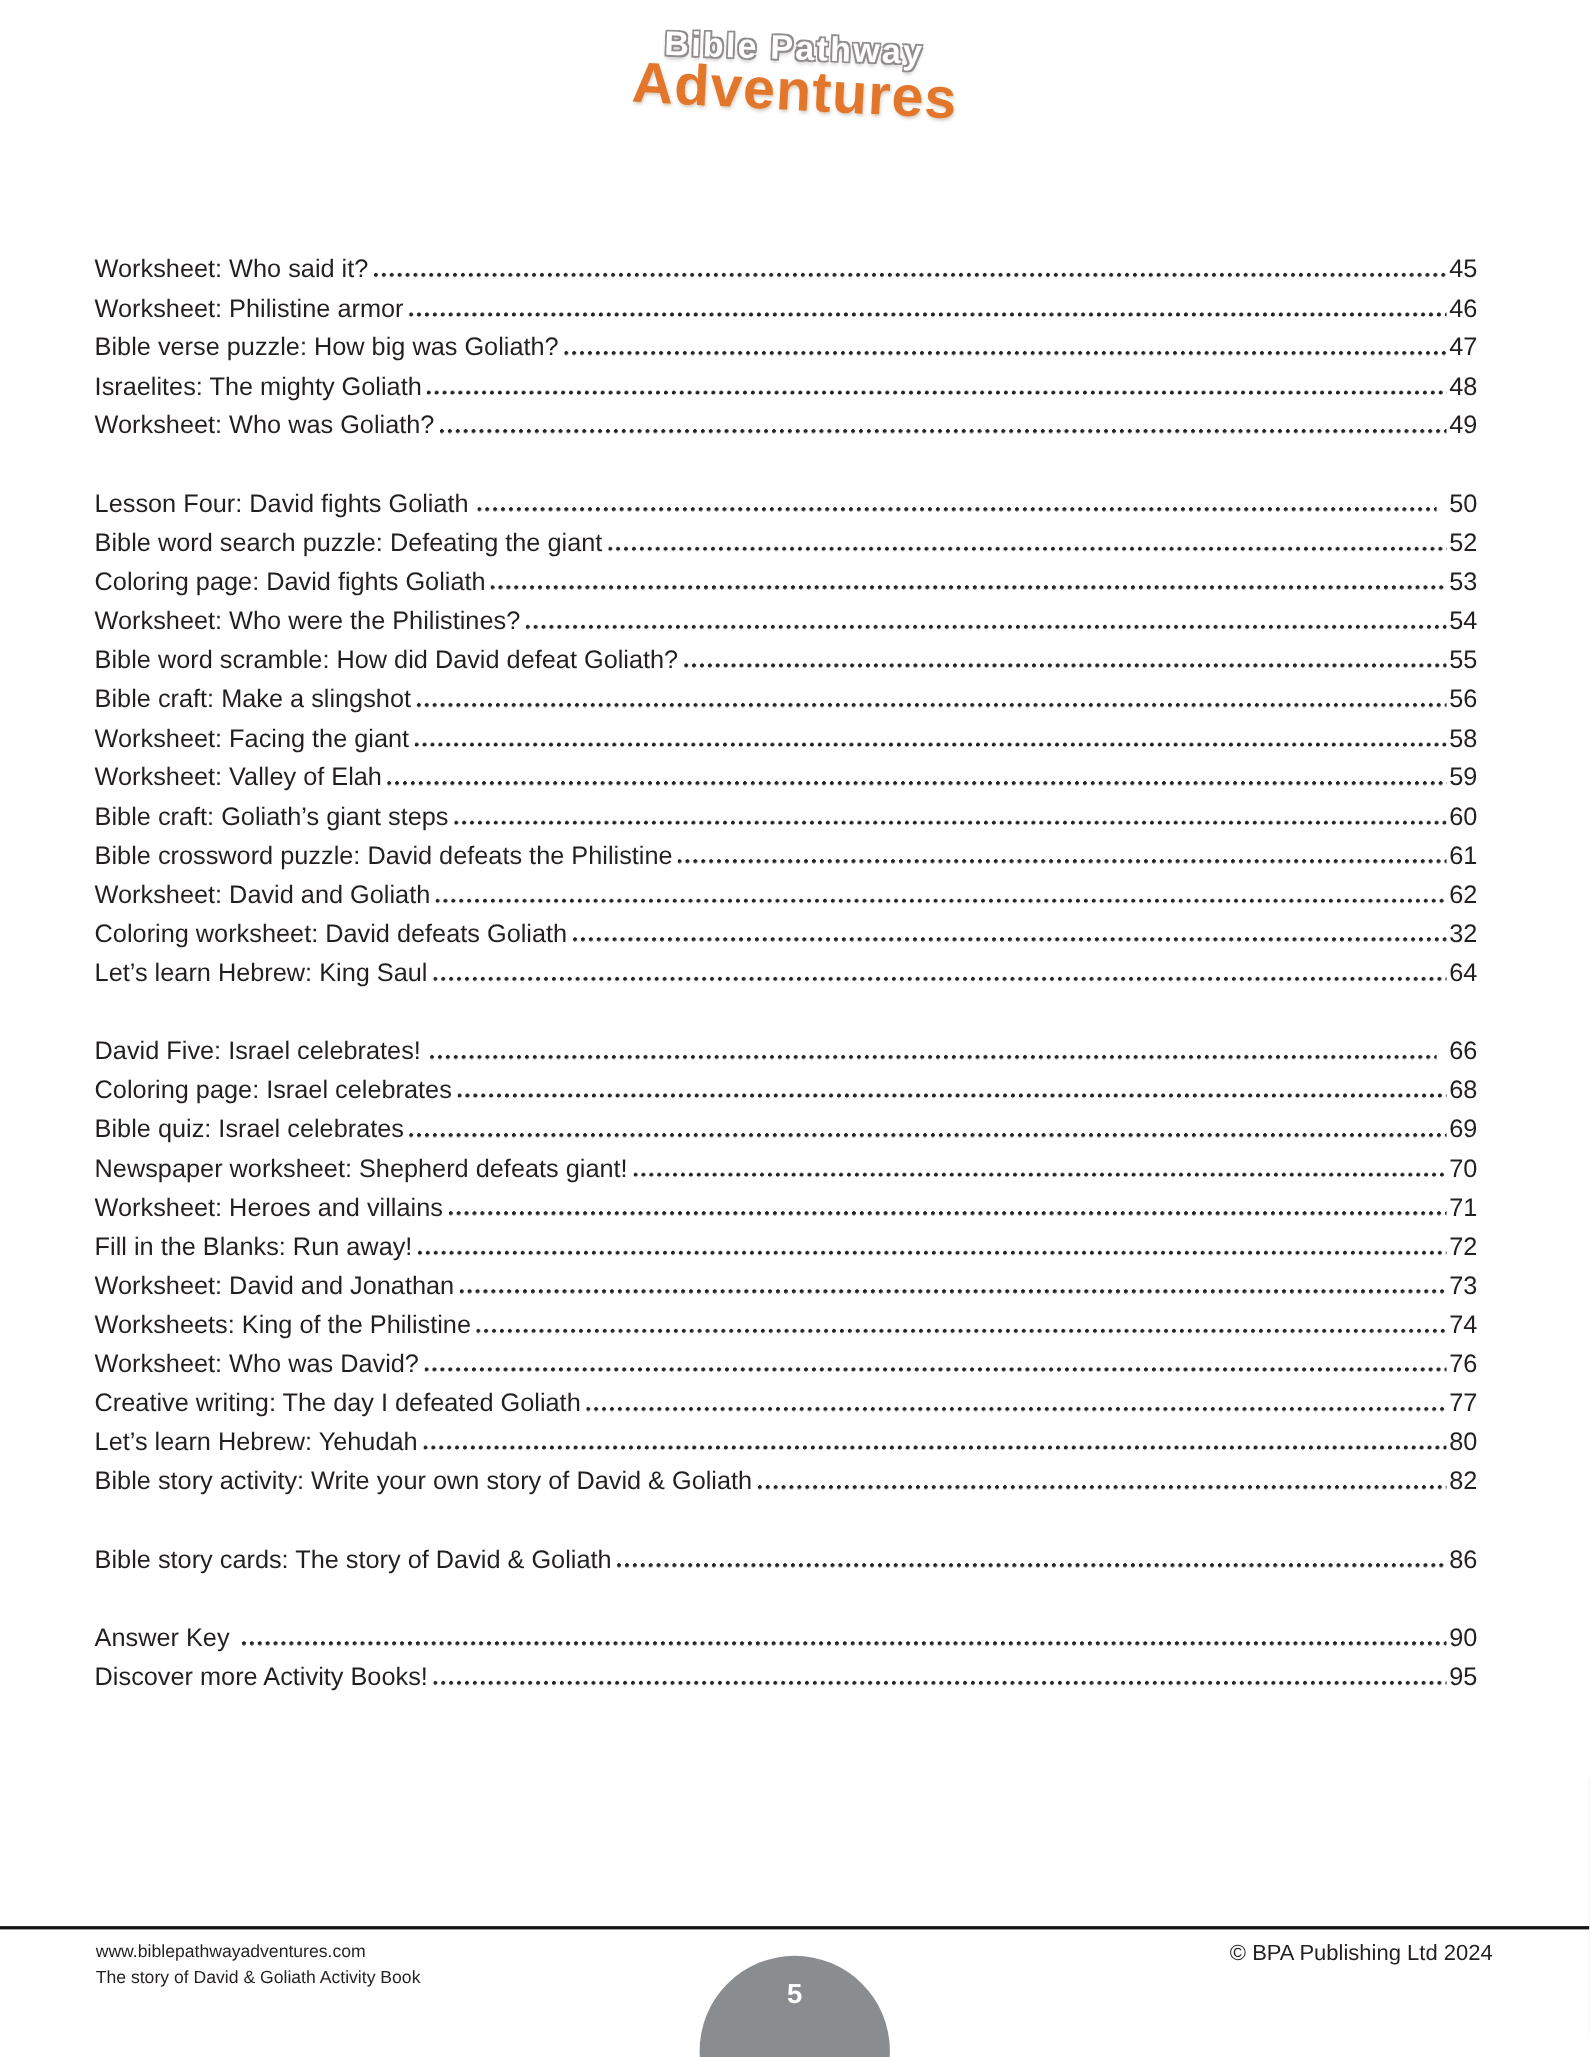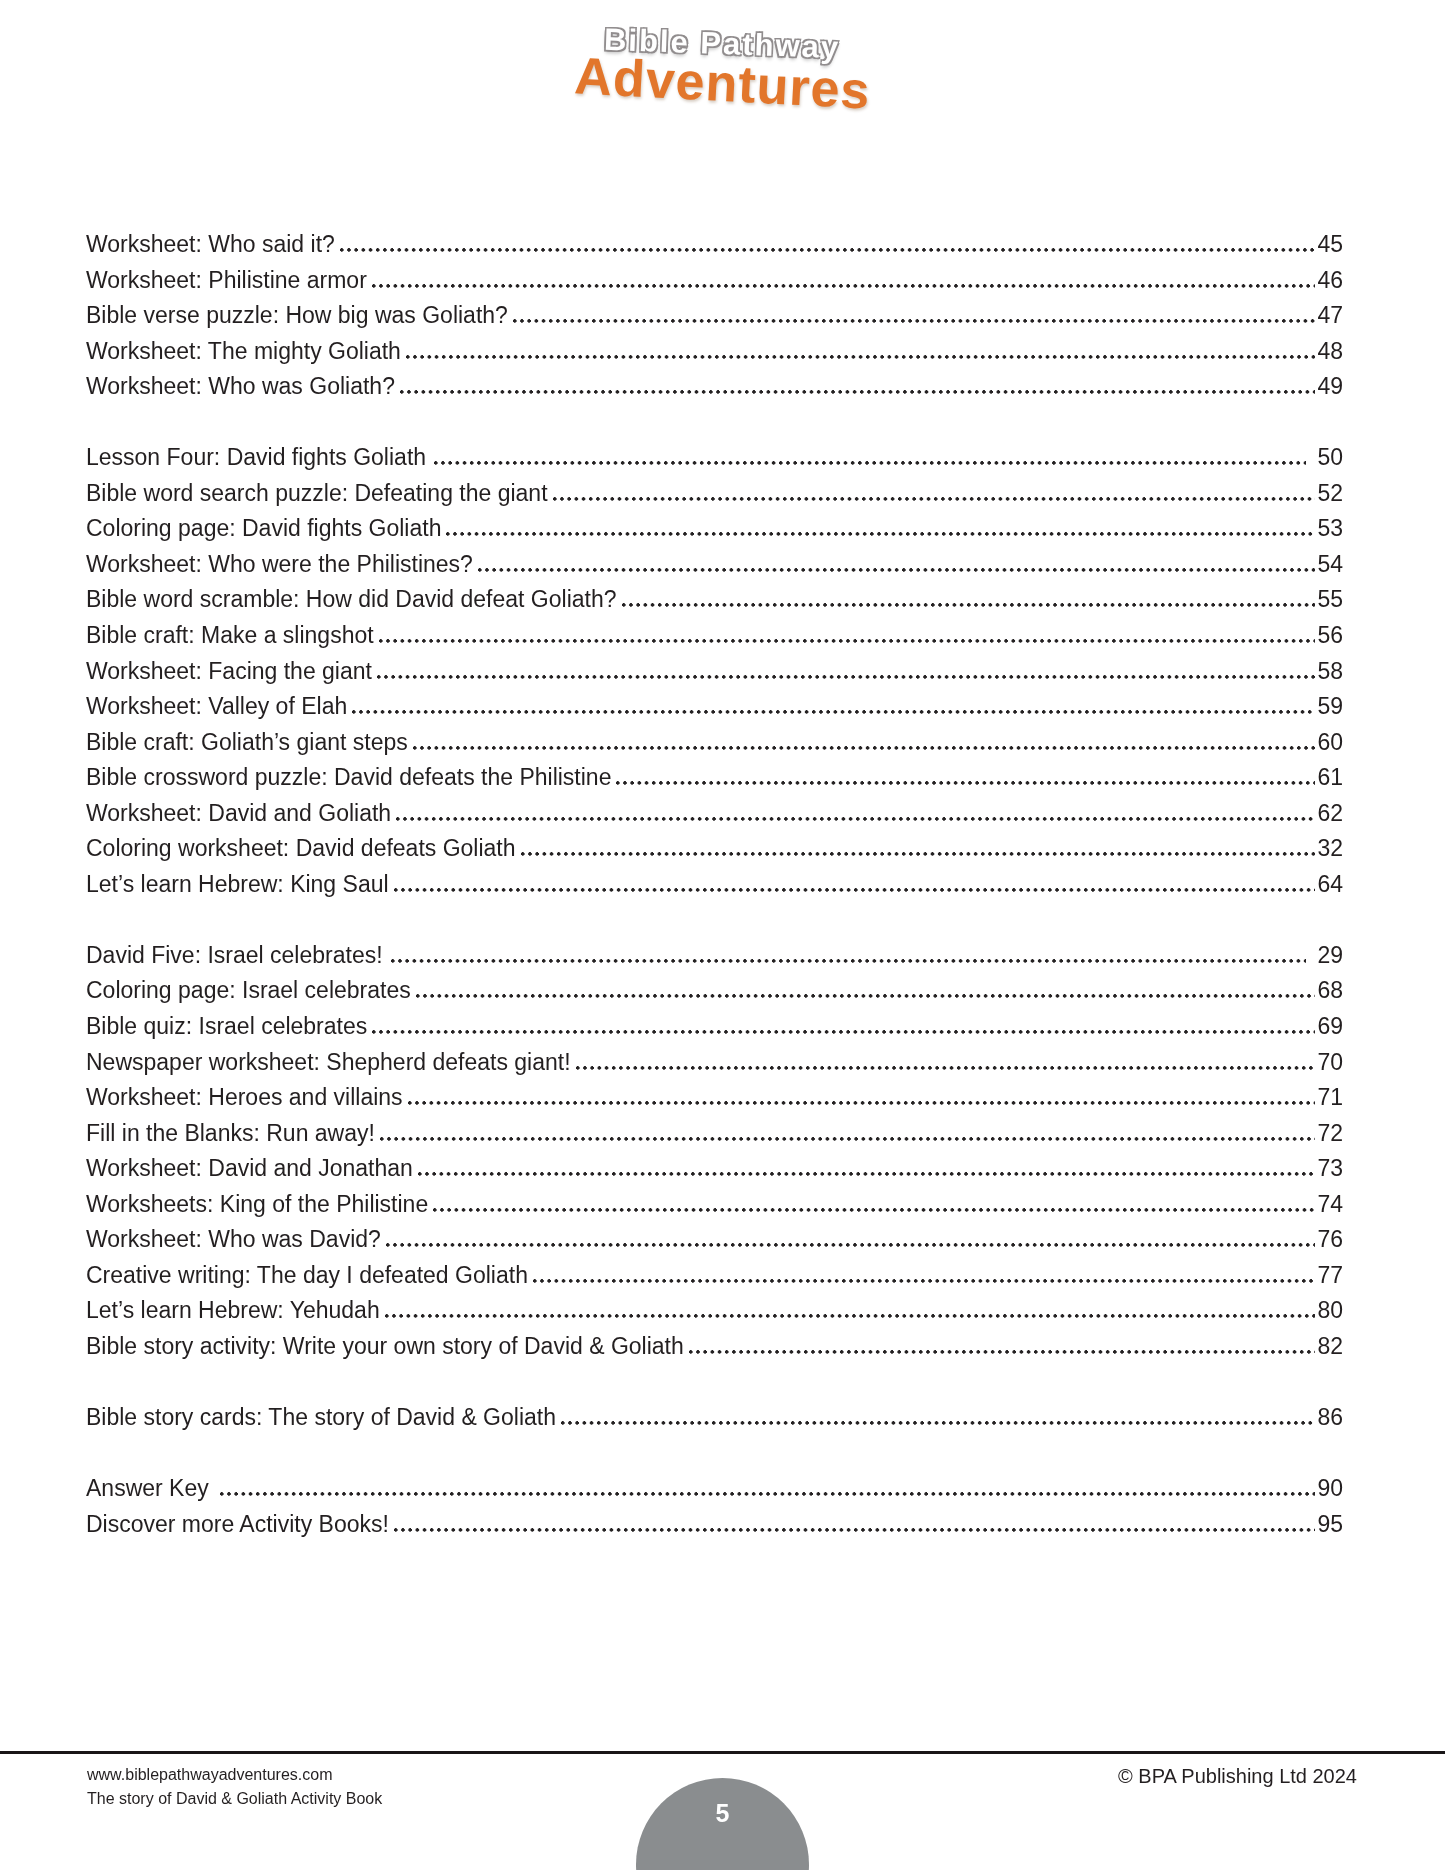--- a/index.html
+++ b/index.html
@@ -75,21 +75,21 @@
       <span class="toc-label">Worksheet: Philistine armor</span>
       <span class="toc-dots"></span>
       <span class="toc-page">46</span>
     </div>
       <div class="toc-row">
       <span class="toc-label">Bible verse puzzle: How big was Goliath?</span>
       <span class="toc-dots"></span>
       <span class="toc-page">47</span>
     </div>
       <div class="toc-row">
-      <span class="toc-label">Worksheet: The mighty Goliath</span>
+      <span class="toc-label">Israelites: The mighty Goliath</span>
       <span class="toc-dots"></span>
       <span class="toc-page">48</span>
     </div>
       <div class="toc-row">
       <span class="toc-label">Worksheet: Who was Goliath?</span>
       <span class="toc-dots"></span>
       <span class="toc-page">49</span>
     </div>
       <div class="toc-row bold gap-before">
       <span class="toc-label">Lesson Four: David fights Goliath</span>
@@ -152,21 +152,21 @@
       <span class="toc-page">32</span>
     </div>
       <div class="toc-row">
       <span class="toc-label">Let’s learn Hebrew: King Saul</span>
       <span class="toc-dots"></span>
       <span class="toc-page">64</span>
     </div>
       <div class="toc-row bold gap-before">
       <span class="toc-label">David Five: Israel celebrates!</span>
       <span class="toc-dots"></span>
-      <span class="toc-page">29</span>
+      <span class="toc-page">66</span>
     </div>
       <div class="toc-row">
       <span class="toc-label">Coloring page: Israel celebrates</span>
       <span class="toc-dots"></span>
       <span class="toc-page">68</span>
     </div>
       <div class="toc-row">
       <span class="toc-label">Bible quiz: Israel celebrates</span>
       <span class="toc-dots"></span>
       <span class="toc-page">69</span>

